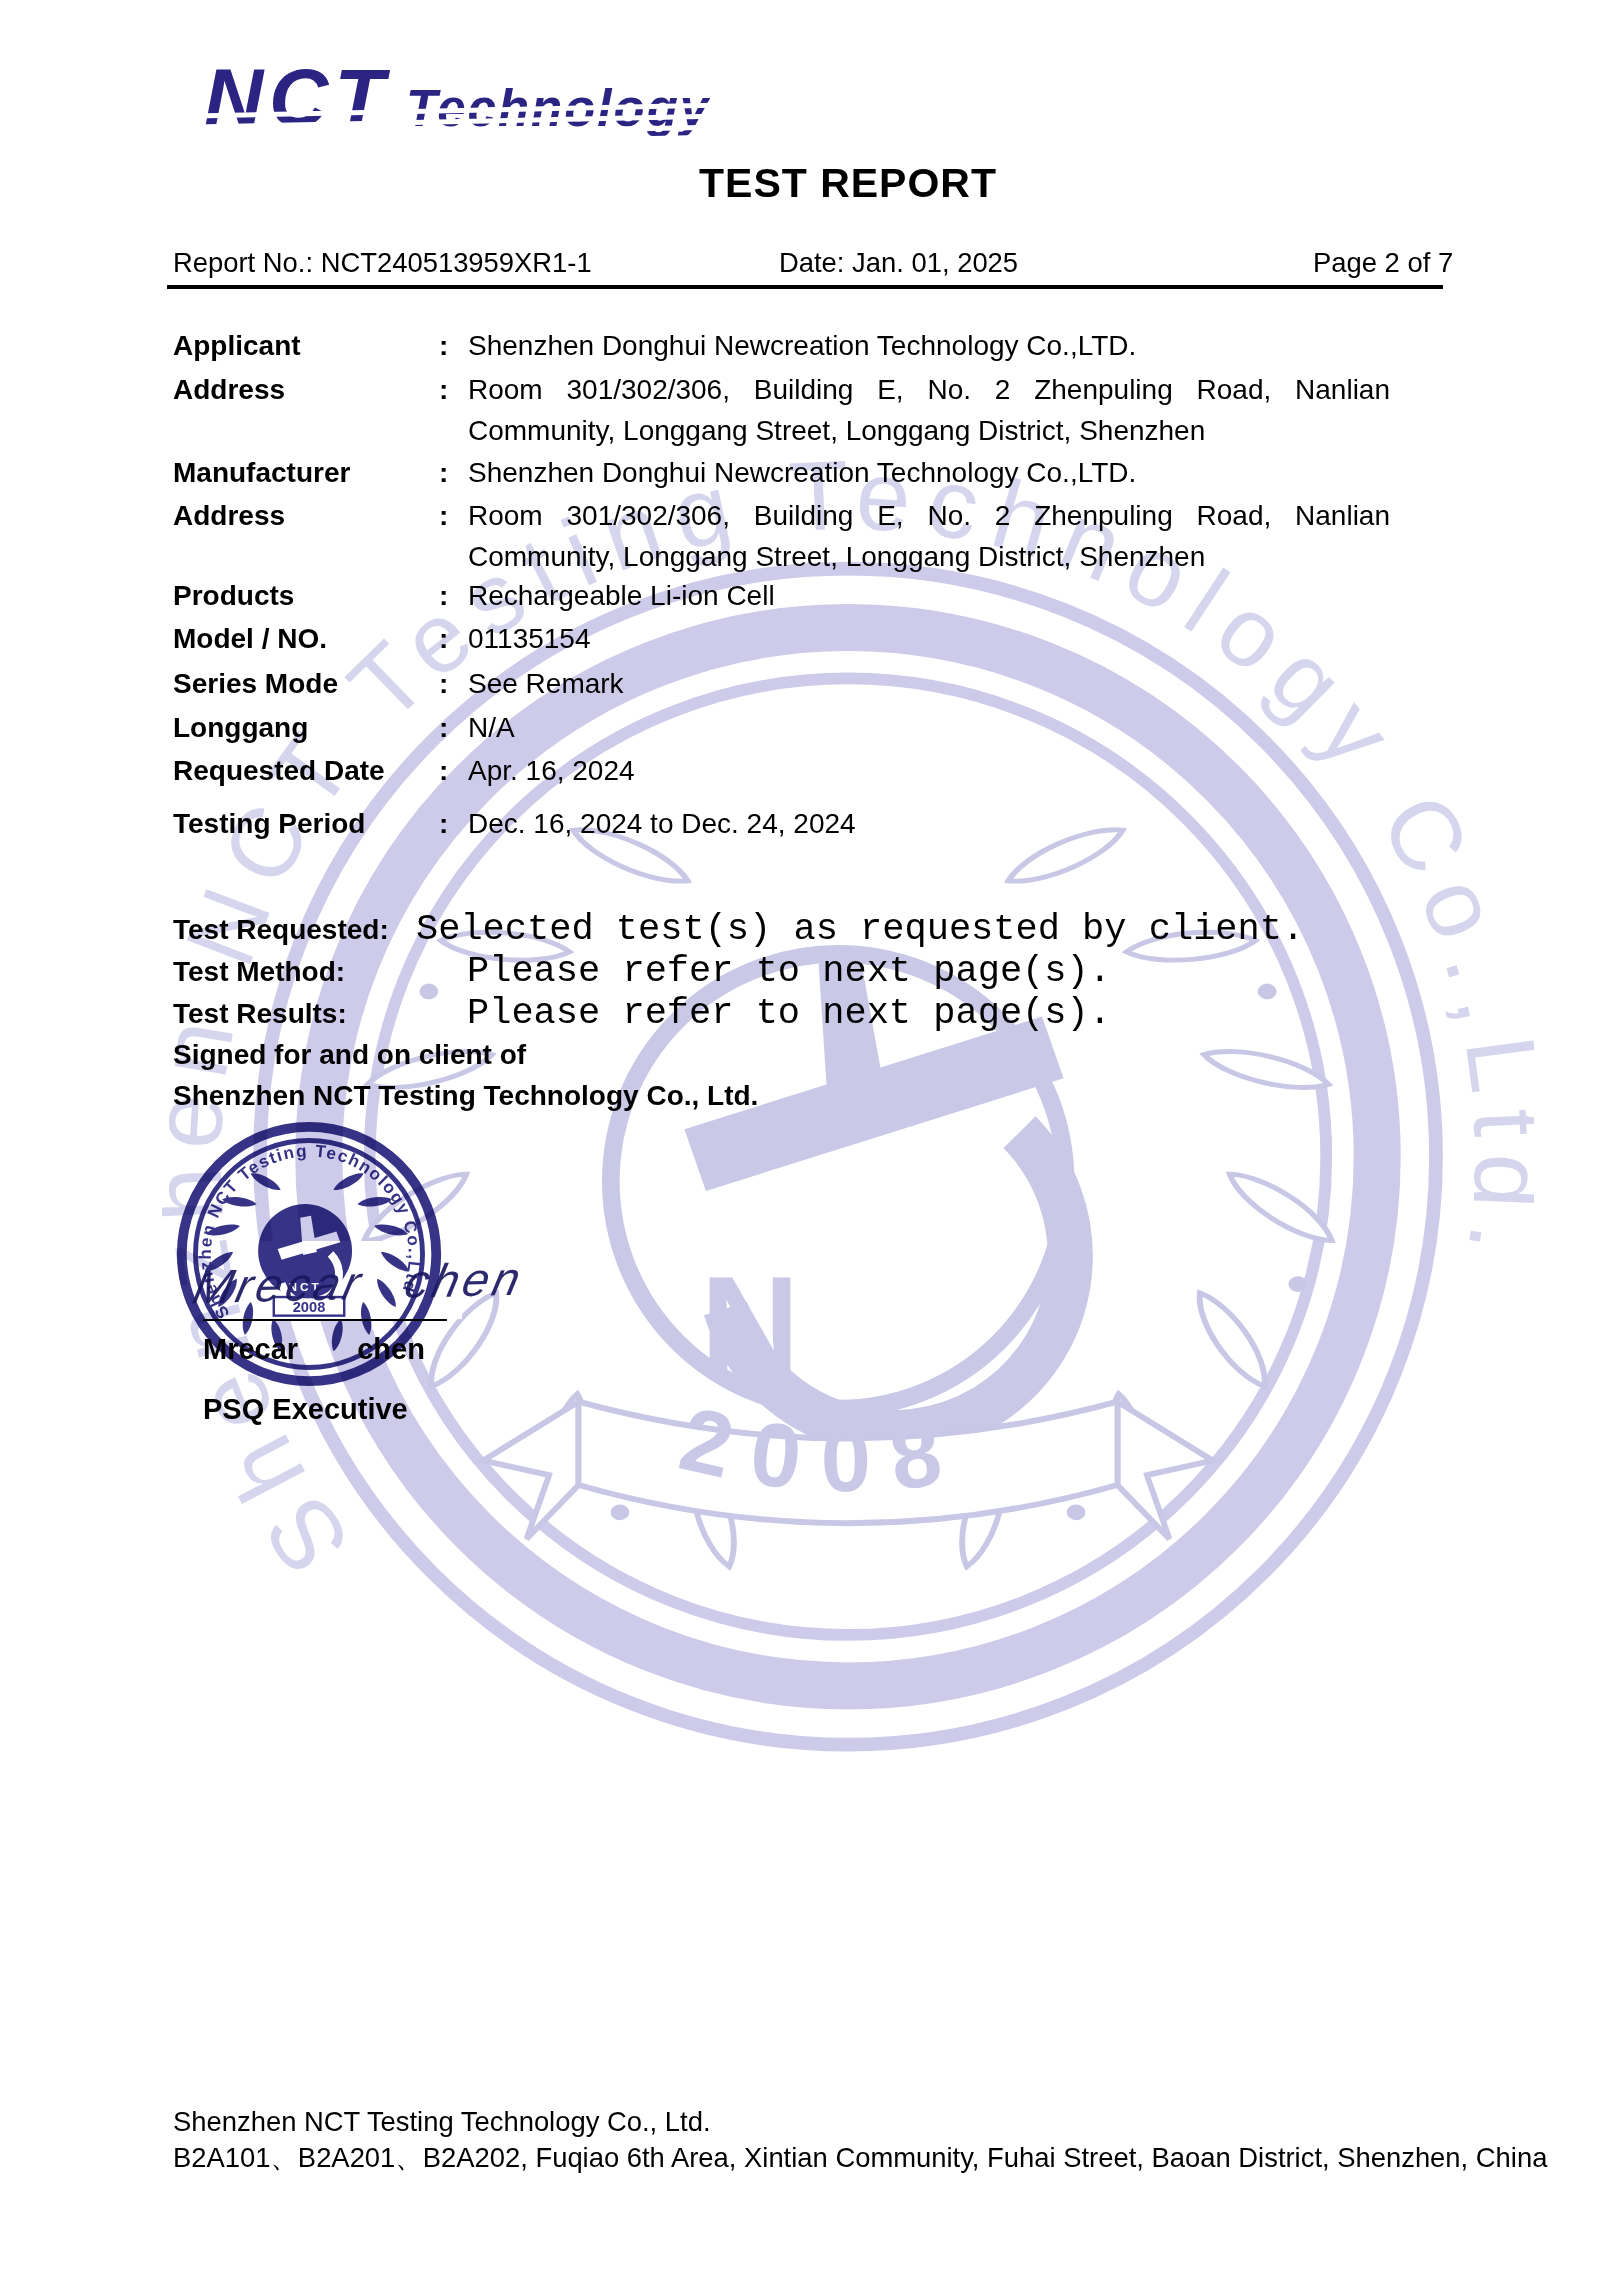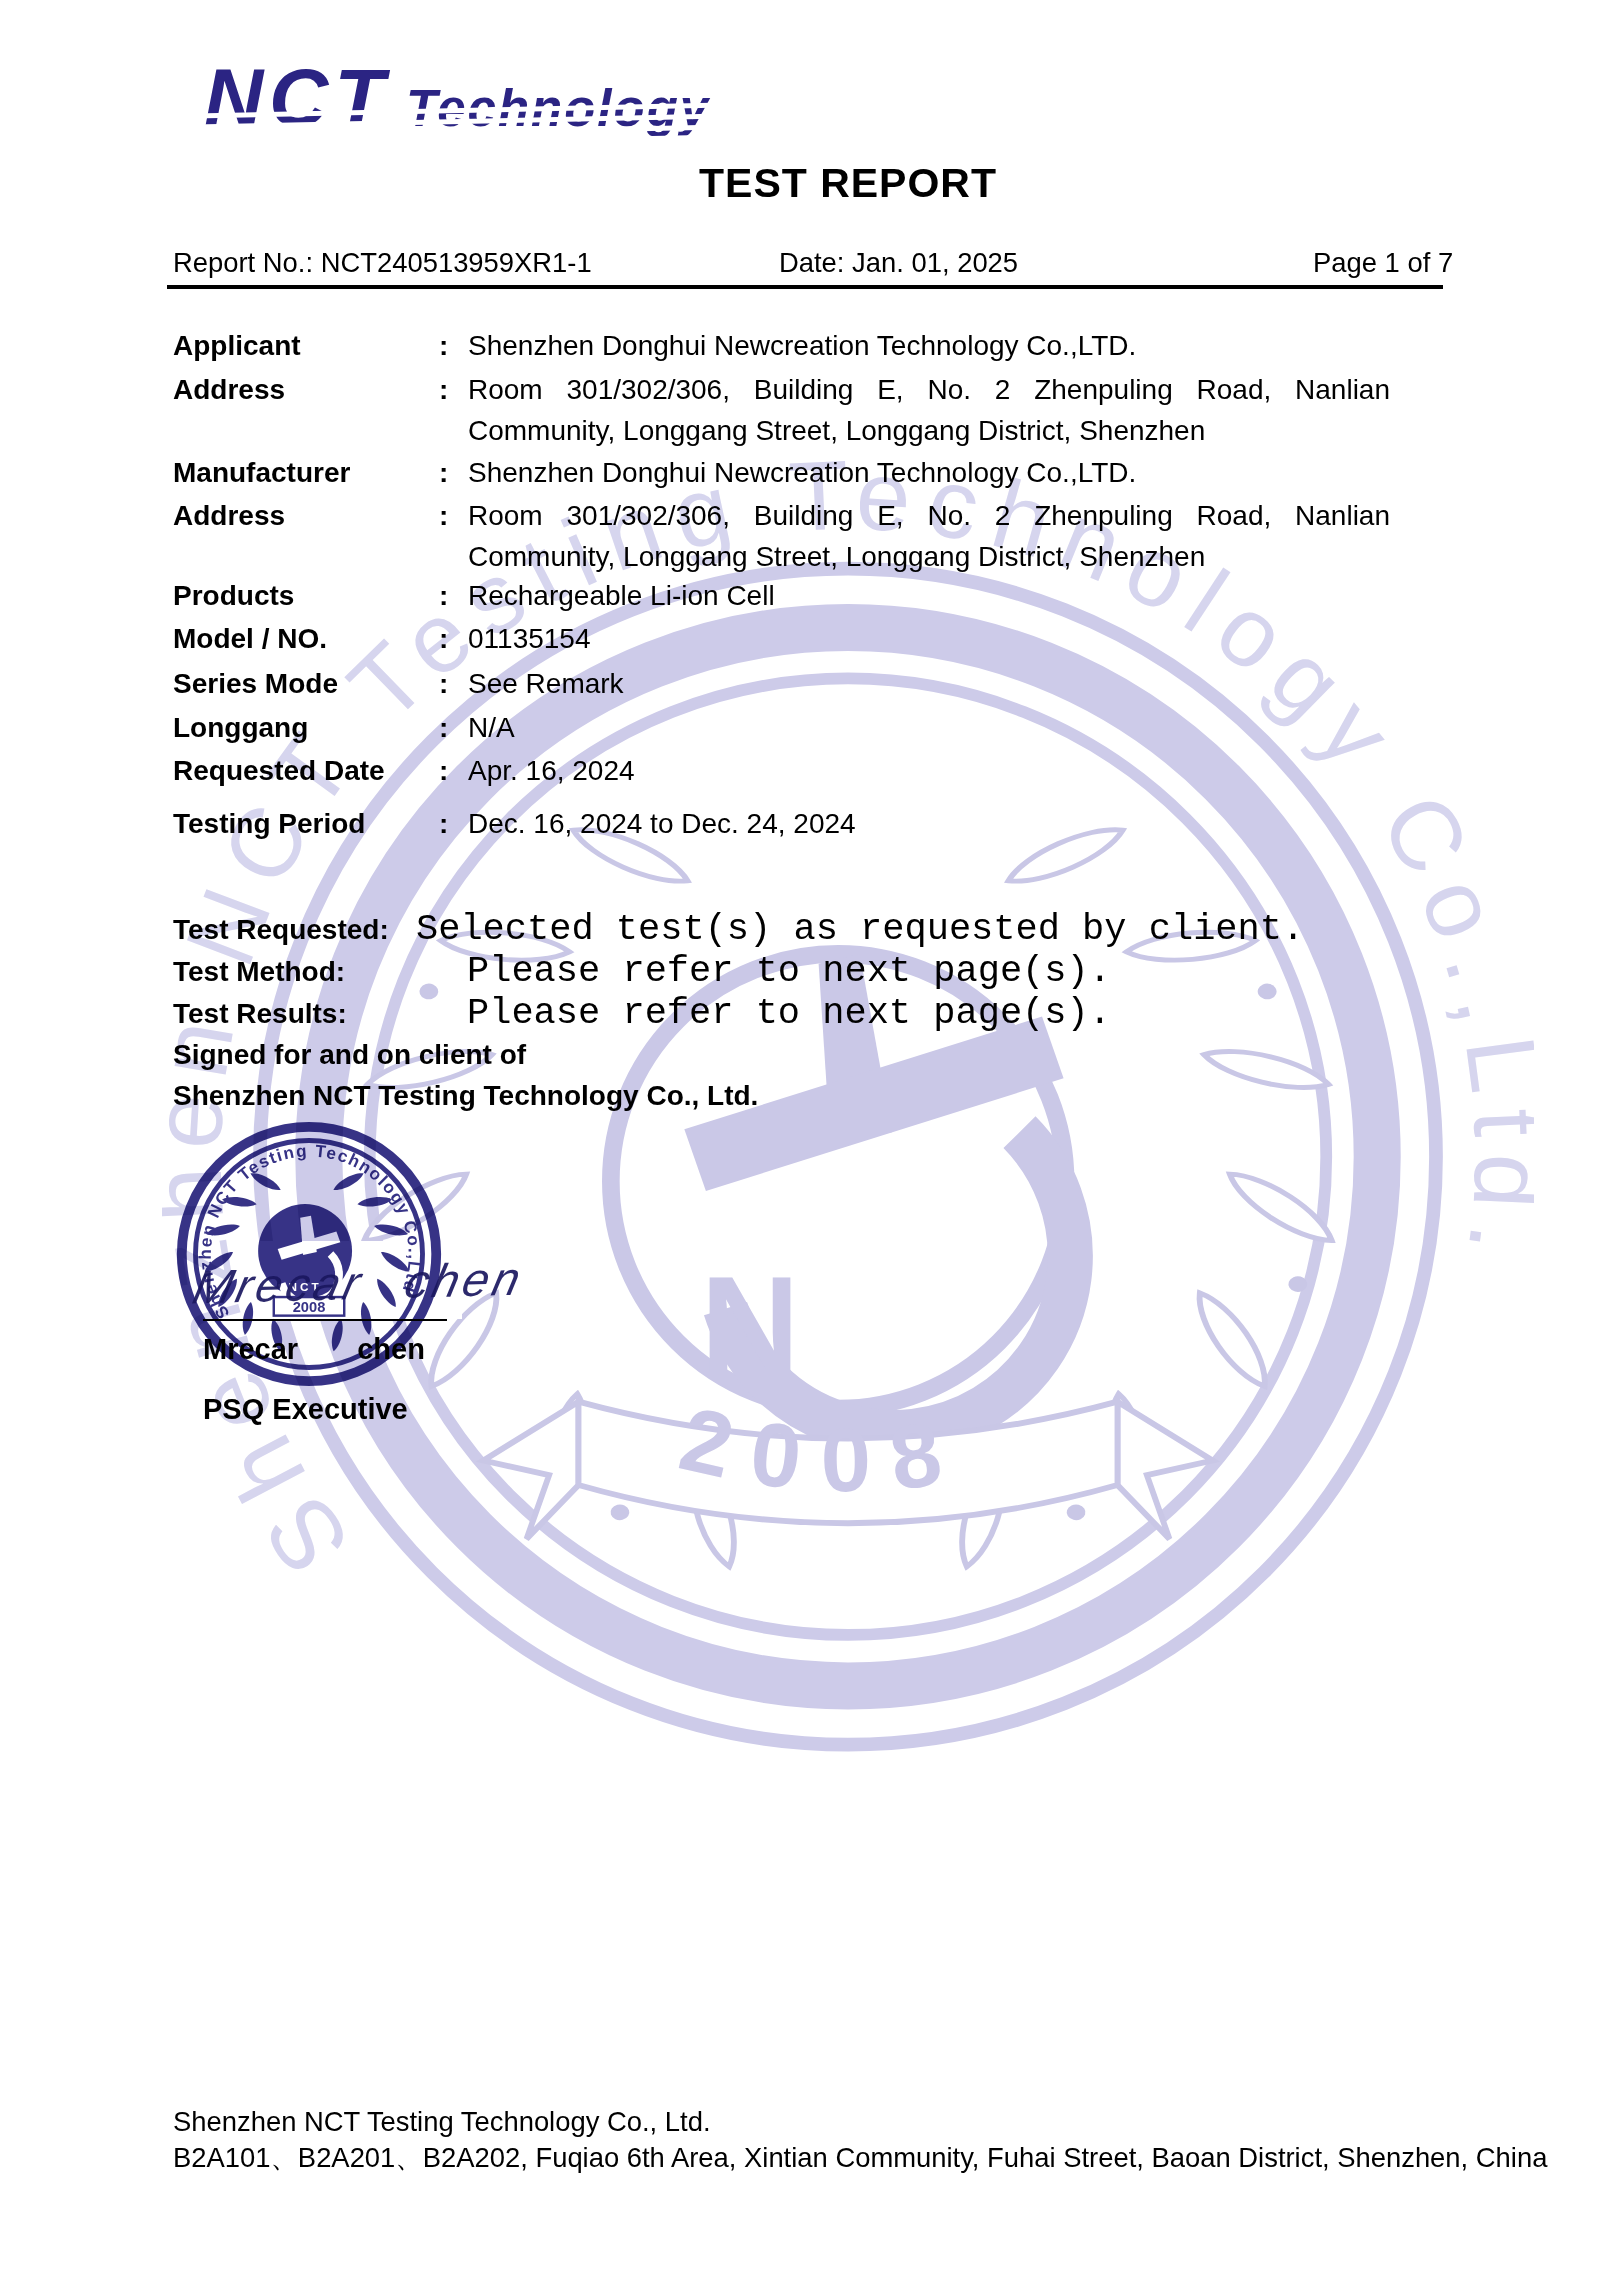--- a/index.html
+++ b/index.html
@@ -110,21 +110,21 @@
     <span class="nct">NCT</span><span class="tech">Technology</span>
     <span class="stripe" style="top:51px;height:4.9px;"></span>
     <span class="stripe" style="top:62px;height:4.9px;"></span>
     <span class="stripe" style="top:73px;height:4.9px;"></span>
     <span class="stripe" style="top:83px;height:3.9px;"></span>
   </div>
 
   <div class="title">TEST REPORT</div>
   <span class="hdr" style="left:173px;">Report No.: NCT240513959XR1-1</span>
   <span class="hdr" style="left:779px;">Date: Jan. 01, 2025</span>
-  <span class="hdr" style="left:1313px;">Page 1 of 7</span>
+  <span class="hdr" style="left:1313px;">Page 2 of 7</span>
   <div class="rule"></div>
 
   <div class="frow" style="top:328px">
     <span class="flbl">Applicant</span>
     <span class="fcol">:</span>
     <span class="fval">Shenzhen Donghui Newcreation Technology Co.,LTD.</span>
   </div>
   <div class="frow" style="top:372px">
     <span class="flbl">Address</span>
     <span class="fcol">:</span>

